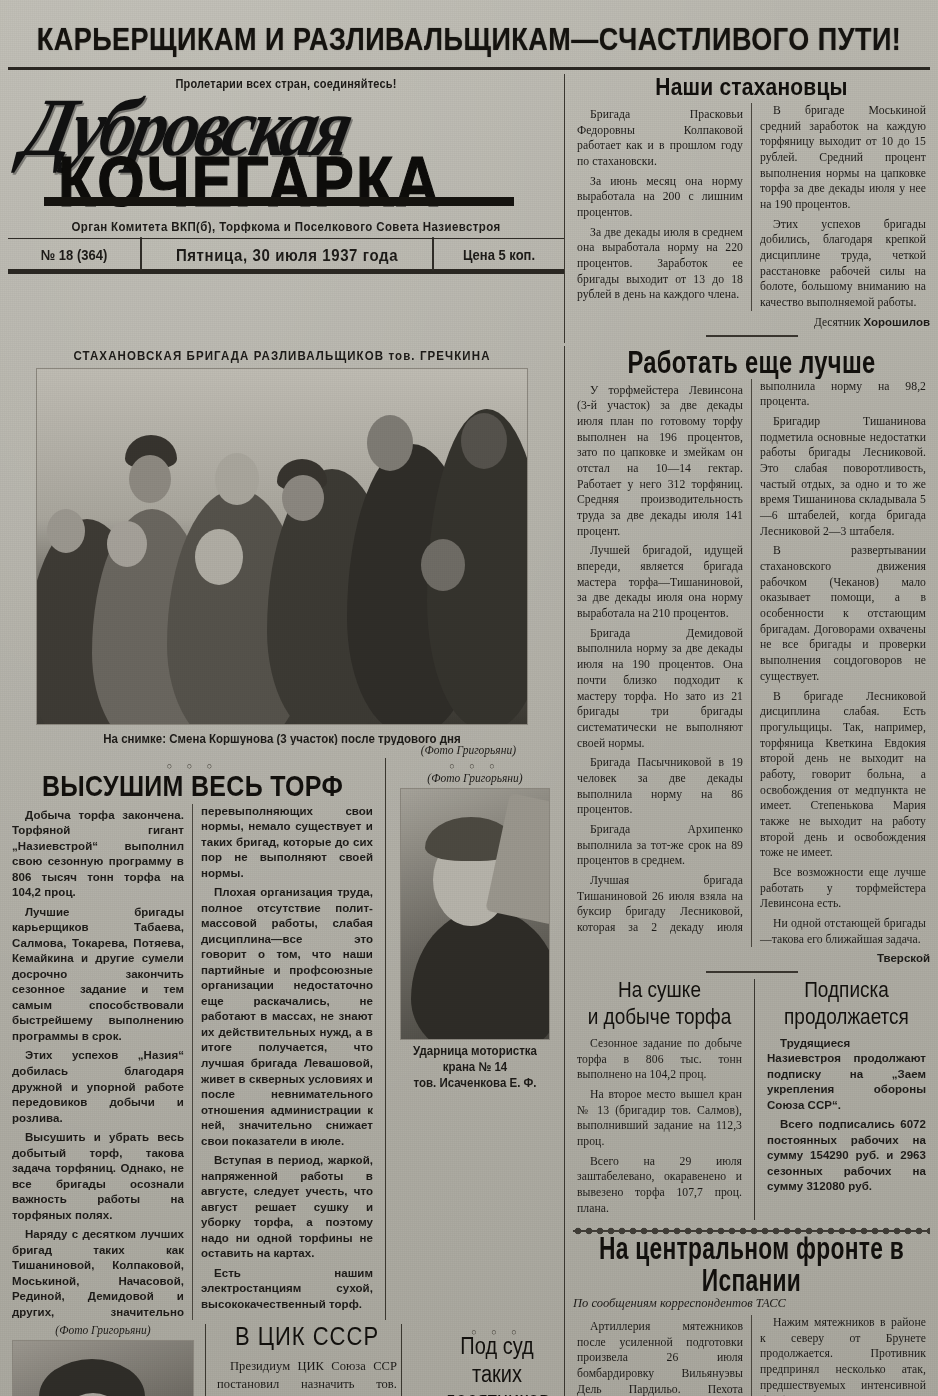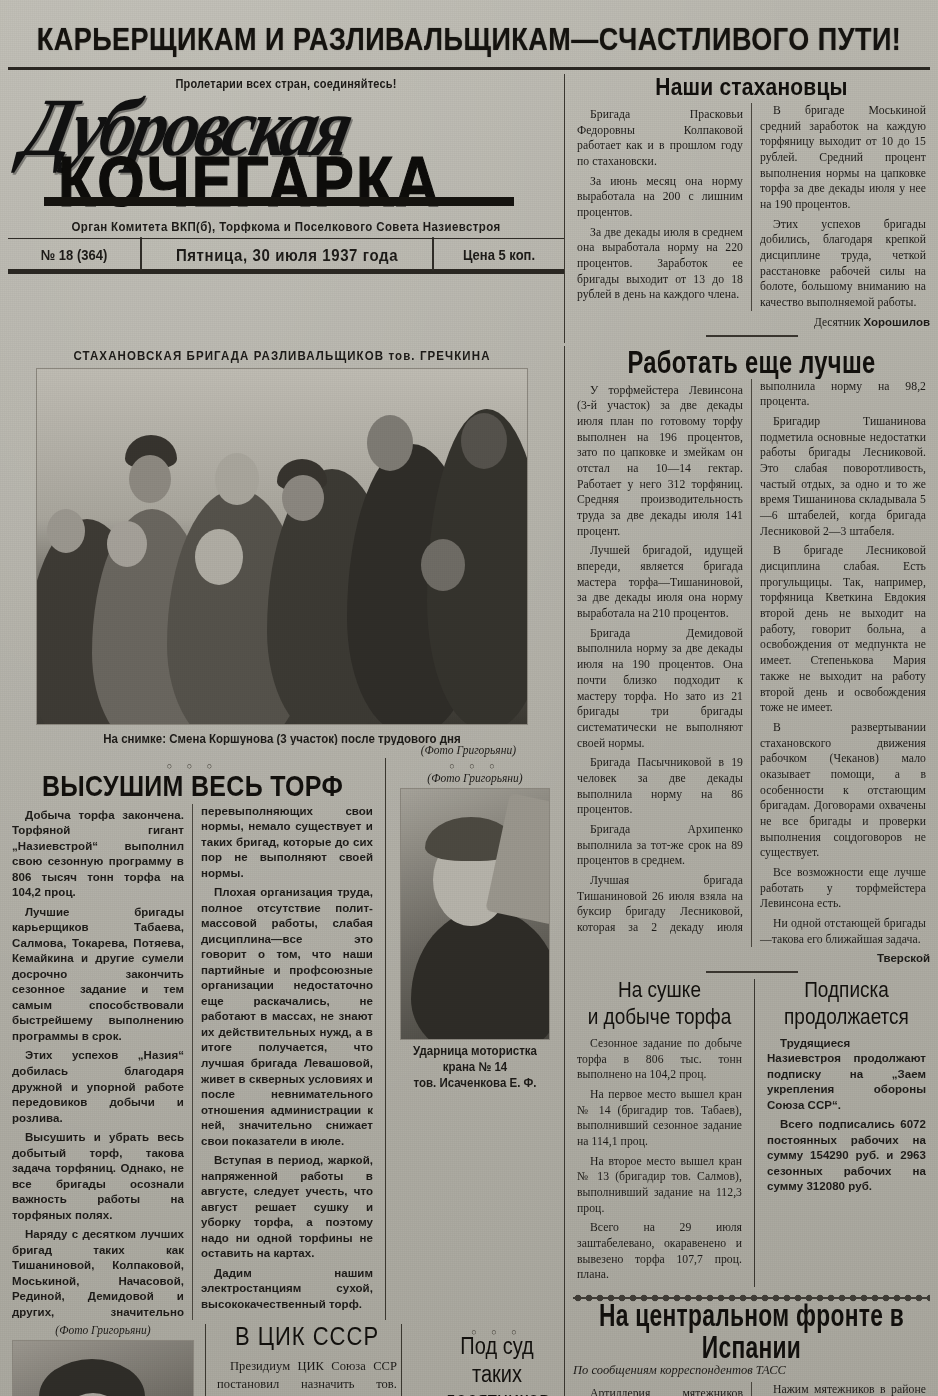--- a/index.html
+++ b/index.html
@@ -267,21 +267,21 @@
           <div class="sep-dots">○ ○ ○</div>
           <div class="hl huge">ВЫСУШИМ ВЕСЬ ТОРФ</div>
           <div class="body2 bold-body">
             <p class="t">Добыча торфа закончена. Торфяной гигант „Назиевстрой“ выполнил свою сезонную программу в 806 тысяч тонн торфа на 104,2 проц.</p>
             <p class="t">Лучшие бригады карьерщиков Табаева, Салмова, Токарева, Потяева, Кемайкина и другие сумели досрочно закончить сезонное задание и тем самым способствовали быстрейшему выполнению программы в срок.</p>
             <p class="t">Этих успехов „Назия“ добилась благодаря дружной и упорной работе передовиков добычи и розлива.</p>
             <p class="t">Высушить и убрать весь добытый торф, такова задача торфяниц. Однако, не все бригады осознали важность работы на торфяных полях.</p>
             <p class="t">Наряду с десятком лучших бригад таких как Тишаниновой, Колпаковой, Моськиной, Начасовой, Рединой, Демидовой и других, значительно перевыполняющих свои нормы, немало существует и таких бригад, которые до сих пор не выполняют своей нормы.</p>
             <p class="t">Плохая организация труда, полное отсутствие полит-массовой работы, слабая дисциплина—все это говорит о том, что наши партийные и профсоюзные организации недостаточно еще раскачались, не работают в массах, не знают их действительных нужд, а в итоге получается, что лучшая бригада Левашовой, живет в скверных условиях и после невнимательного отношения администрации к ней, значительно снижает свои показатели в июле.</p>
             <p class="t">Вступая в период, жаркой, напряженной работы в августе, следует учесть, что август решает сушку и уборку торфа, а поэтому надо ни одной торфины не оставить на картах.</p>
-            <p class="t">Дадим нашим электростанциям сухой, высококачественный торф.</p>
+            <p class="t">Есть нашим электростанциям сухой, высококачественный торф.</p>
           </div>
         </div>
 
         <div class="lc lc2">
           <div class="sep-dots">○ ○ ○</div>
           <div class="photo-credit left">(Фото Григорьяни)</div>
           <div class="photo portrait">
             <div class="sky" style="background:linear-gradient(160deg,#a6a39a,#6c6962 55%,#46443e);"></div>
             <div class="blob" style="left:10px;top:120px;width:150px;height:150px;background:#2e2c27;"></div>
             <div class="face" style="left:32px;top:45px;width:76px;height:92px;background:#b6b3aa;"></div>
@@ -336,39 +336,38 @@
 
       <div class="hl huge cond">Работать еще лучше</div>
       <div class="body2">
         <p class="t">У торфмейстера Левинсона (3-й участок) за две декады июля план по готовому торфу выполнен на 196 процентов, зато по цапковке и змейкам он отстал на 10—14 гектар. Работает у него 312 торфяниц. Средняя производительность труда за две декады июля 141 процент.</p>
         <p class="t">Лучшей бригадой, идущей впереди, является бригада мастера торфа—Тишаниновой, за две декады июля она норму выработала на 210 процентов.</p>
         <p class="t">Бригада Демидовой выполнила норму за две декады июля на 190 процентов. Она почти близко подходит к мастеру торфа. Но зато из 21 бригады три бригады систематически не выполняют своей нормы.</p>
         <p class="t">Бригада Пасычниковой в 19 человек за две декады выполнила норму на 86 процентов.</p>
         <p class="t">Бригада Архипенко выполнила за тот-же срок на 89 процентов в среднем.</p>
         <p class="t">Лучшая бригада Тишаниновой 26 июля взяла на буксир бригаду Лесниковой, которая за 2 декаду июля выполнила норму на 98,2 процента.</p>
         <p class="t">Бригадир Тишанинова подметила основные недостатки работы бригады Лесниковой. Это слабая поворотливость, частый отдых, за одно и то же время Тишанинова складывала 5—6 штабелей, когда бригада Лесниковой 2—3 штабеля.</p>
+        <p class="t">В развертывании стахановского движения рабочком (Чеканов) мало оказывает помощи, а в особенности к отстающим бригадам. Договорами охвачены не все бригады и проверки выполнения соцдоговоров не существует.</p>
         <p class="t">В бригаде Лесниковой дисциплина слабая. Есть прогульщицы. Так, например, торфяница Кветкина Евдокия второй день не выходит на работу, говорит больна, а освобождения от медпункта не имеет. Степенькова Мария также не выходит на работу второй день и освобождения тоже не имеет.</p>
-        <p class="t">В развертывании стахановского движения рабочком (Чеканов) мало оказывает помощи, а в особенности к отстающим бригадам. Договорами охвачены не все бригады и проверки выполнения соцдоговоров не существует.</p>
         <p class="t">Все возможности еще лучше работать у торфмейстера Левинсона есть.</p>
         <p class="t">Ни одной отстающей бригады—такова его ближайшая задача.</p>
       </div>
       <div class="sig">
         <b>Тверской</b>
       </div>
       <div class="sep-short"></div>
 
       <div style="display:flex;margin-top:2px;">
         <div style="width:182px;flex:0 0 182px;padding-right:8px;border-right:1px solid #3b3830;box-sizing:border-box;">
           <div class="hl light" style="font-size:19px;line-height:1.2;">
             <div>На сушке</div>
             <div>и добыче торфа</div>
           </div>
           <div class="body1">
             <p class="t">Сезонное задание по добыче торфа в 806 тыс. тонн выполнено на 104,2 проц.</p>
-            <p class="t">На первое место вышел кран № 14 (бригадир тов. Табаев), выполнивший сезонное задание на 114,1 проц.</p>
             <p class="t">На второе место вышел кран № 13 (бригадир тов. Салмов), выполнивший задание на 112,3 проц.</p>
             <p class="t">Всего на 29 июля заштабелевано, окаравенено и вывезено торфа 107,7 проц. плана.</p>
           </div>
         </div>
         <div style="flex:1;padding-left:8px;box-sizing:border-box;">
           <div class="hl light" style="font-size:19px;line-height:1.2;">
             <div>Подписка</div>
             <div>продолжается</div>
           </div>
           <div class="body1 bold-body">

